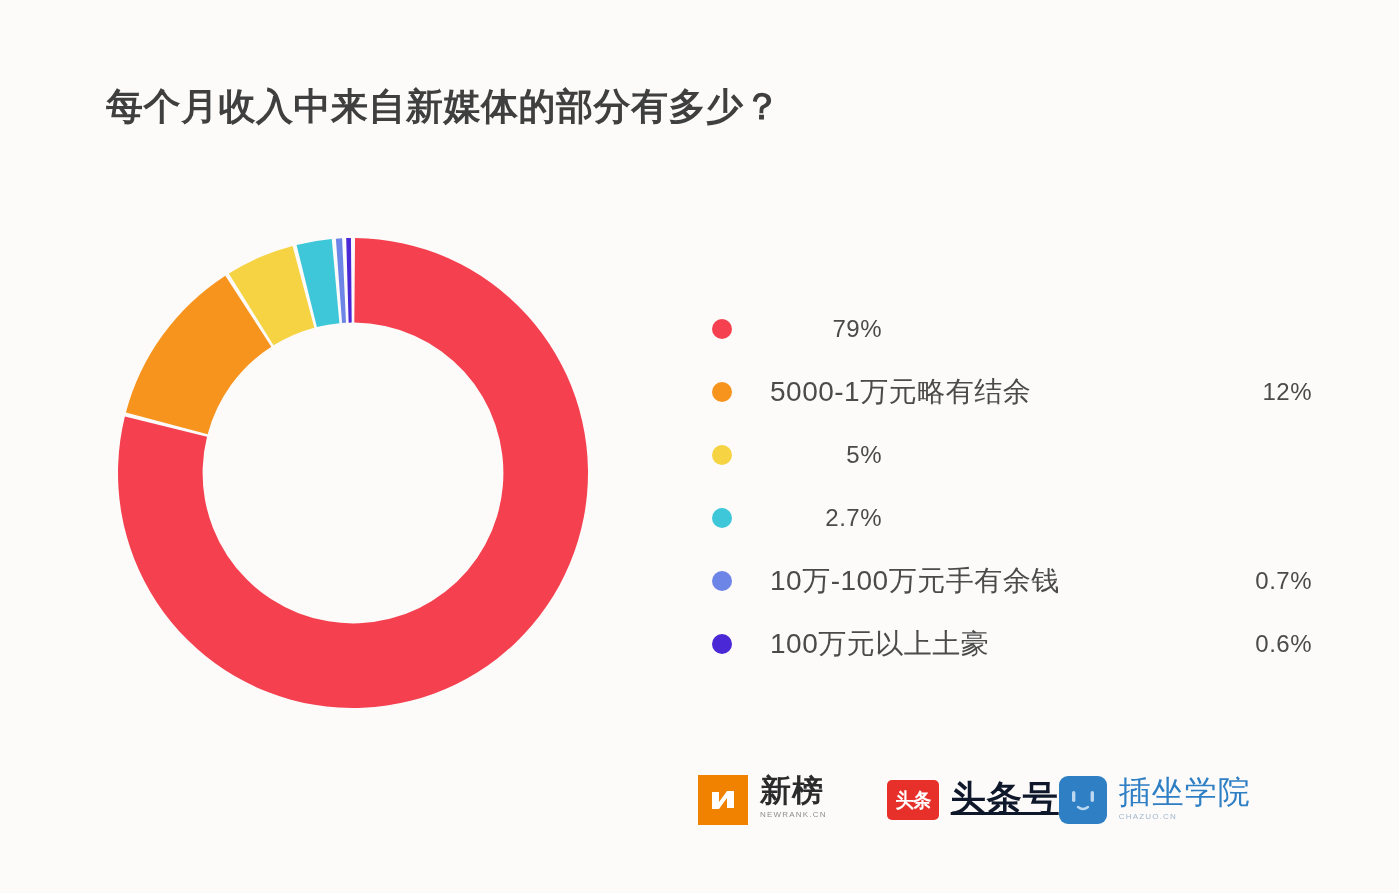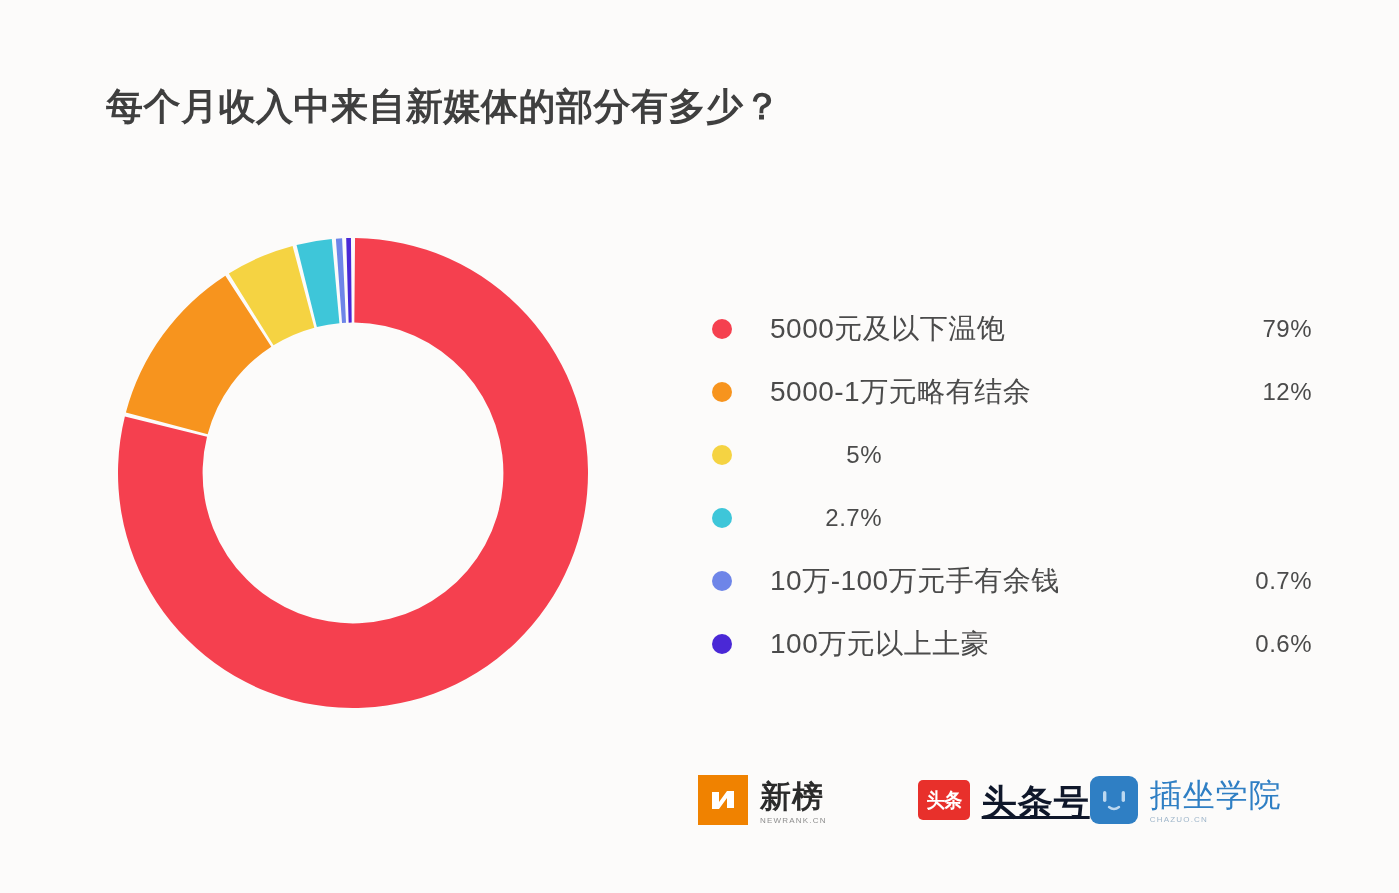--- a/index.html
+++ b/index.html
@@ -79,21 +79,21 @@
   
   #footer-logos {
     position: absolute;
     left: 698px;
     top: 775px;
     display: flex;
     align-items: center;
   }
   .logo {
     display: flex;
-    align-items: flex-end;
+    align-items: flex-start;
   }
   .logo-mark {
     width: 50px;
     height: 50px;
     flex: 0 0 auto;
     display: flex;
     align-items: center;
     justify-content: center;
     position: relative;
   }
@@ -122,21 +122,21 @@
   #logo-newrank .logo-cn { color: #2b2b2b; }
   #logo-newrank .logo-en { color: #8d8d8d; }
   .newrank-z {
     width: 30px; height: 30px;
   }
   
   #logo-toutiao { margin-left: 60px; }
   #logo-toutiao .logo-mark {
     background: #e8302b;
     border-radius: 5px;
-    width: 52px; height: 40px; margin-left: 31px;
+    width: 52px; height: 40px;
   }
   .toutiao-mark-text {
     color: #ffffff;
     font-size: 20px;
     font-weight: bold;
     line-height: 1;
     letter-spacing: -1px;
     transform: scaleX(0.92);
   }
   #logo-toutiao .logo-cn { color: #0f172a; font-size: 35px; text-decoration: underline; }
@@ -166,21 +166,20 @@
         <path d="M 217.87083490203324 0.6251043668571583 A 235 235 0 0 1 224.09386558913718 0.2532082600228591 L 228.02007397704782 84.76205328641461 A 150.4 150.4 0 0 0 224.03733433730127 85.00006679478858 Z" fill="#6e85e8"></path>
         <path d="M 228.1924230655274 0.0986230430284536 A 235 235 0 0 1 232.9492641578822 0.008948079919747443 L 233.68752906104461 84.60572677114862 A 150.4 150.4 0 0 0 230.64315076193753 84.66311874753822 Z" fill="#4a28d6"></path>
       </g>
   </svg>
 </div>
 
 <div id="legend">
 
   <div class="legend-row">
     <span class="legend-dot" style="background: rgb(245, 64, 79);"></span>
-    <span class="legend-label">5000元及以下温饱</span>
     <span class="legend-value">79%</span>
   </div>
 
   <div class="legend-row">
     <span class="legend-dot" style="background: rgb(247, 148, 30);"></span>
     <span class="legend-label">5000-1万元略有结余</span>
     <span class="legend-value">12%</span>
   </div>
 
   <div class="legend-row">

